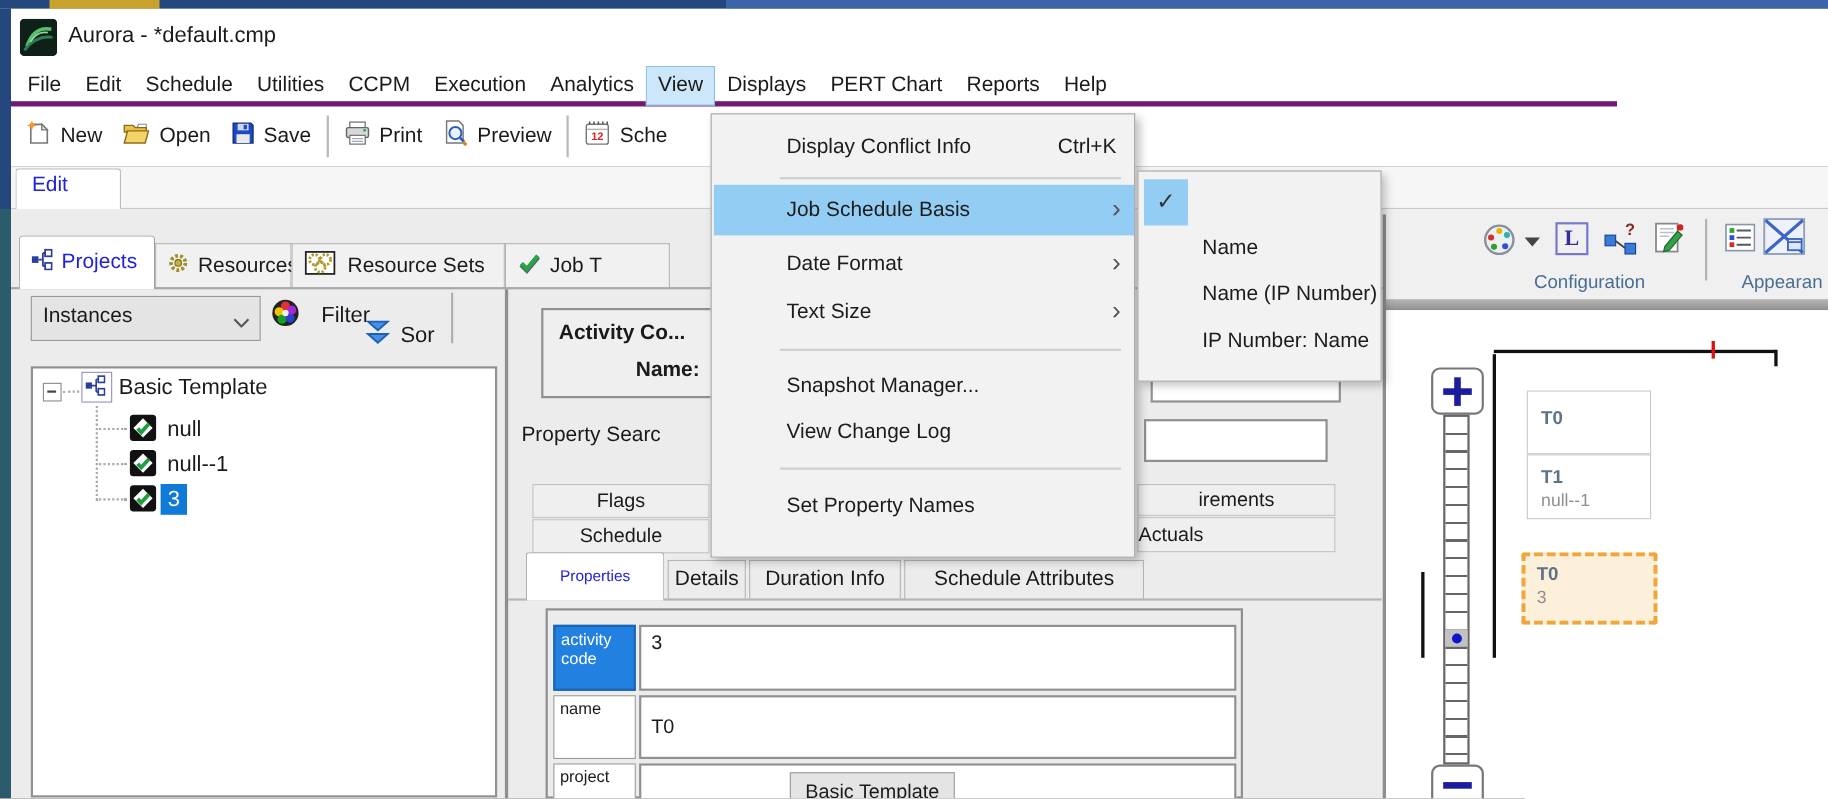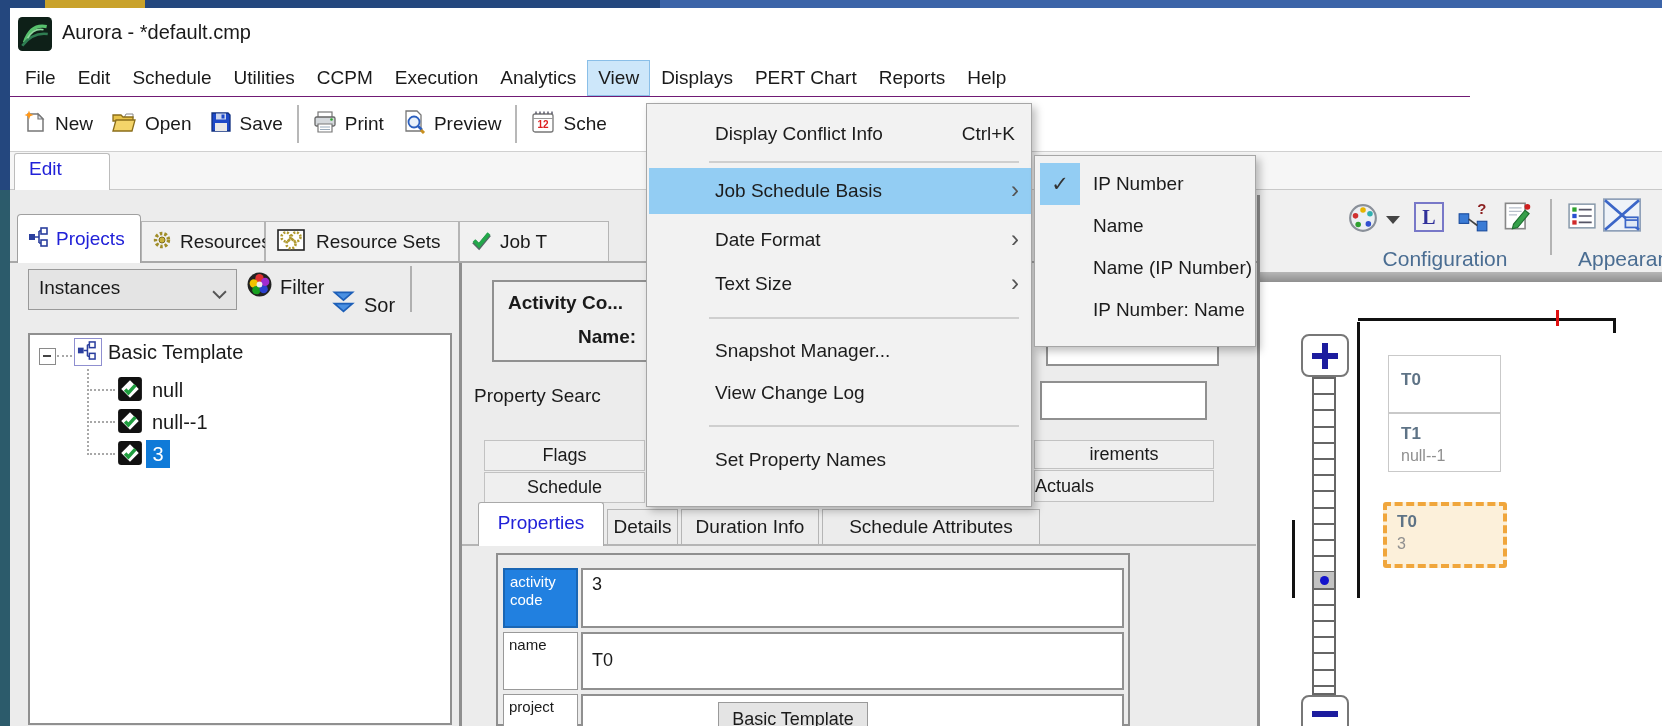--- a/index.html
+++ b/index.html
@@ -21,21 +21,21 @@
   .mi{position:absolute;left:0;width:100%;font-size:19px;color:#1c1c1c;box-sizing:border-box}
   .mi .lbl{position:absolute;left:68px;top:0}
   .msep{position:absolute;left:62px;width:310px;height:1.5px;background:#cfcfcf}
   .arr{position:absolute;right:12px;top:0;font-size:24px;color:#555}
   .dotv{border-left:2px dotted #a8a8a8}
   .doth{border-top:2px dotted #a8a8a8}
   .ttxt{font-size:20px;white-space:nowrap}
   .ladplus{background:#1c1c9e}
   .ntitle{font-size:17px;font-weight:bold;color:#5e7386}
   .nsub{font-size:16px;color:#8f8f8f}
-  .glabel{font-size:21px;color:#4a6d92;text-align:center;white-space:nowrap}
+  .glabel{font-size:17px;color:#4a6d92;text-align:center;white-space:nowrap}
 </style>
 </head>
 <body>
 
 <div class="scr">
 
   <div class="a" style="left:0;top:0;width:1662px;height:8px;background:#24477e"></div>
   <div class="a" style="left:660px;top:0;width:1002px;height:8px;background:#3c64a8"></div>
   <div class="a" style="left:45px;top:0;width:100px;height:8px;background:#c9a22b"></div>
   <div class="a" style="left:0;top:8px;width:10px;height:182px;background:#24477e"></div>
@@ -46,21 +46,21 @@
       <svg width="34" height="34" viewBox="0 0 32 32">
           <rect width="32" height="32" rx="4" fill="#0e2018"></rect>
           <path d="M6 24 Q12 6 27 9" stroke="#57c06d" stroke-width="3" fill="none"></path>
           <path d="M4 27 Q14 14 28 16" stroke="#2f7d52" stroke-width="2.5" fill="none"></path>
           <path d="M9 20 Q15 10 24 12" stroke="#8fd99f" stroke-width="1.5" fill="none"></path>
         </svg>
     </span>
     <span class="a" style="left:52px;top:13px;font-size:20px">Aurora - *default.cmp</span>
   </div>
 
-  <div class="a" style="left:10px;top:60px;width:1460px;height:37px;background:#fff;border-bottom:1px solid #701a75;white-space:nowrap;padding-left:4px;box-sizing:border-box">
+  <div class="a" style="left:10px;top:60px;width:1460px;height:37px;background:#fff;border-bottom:5px solid #701a75;white-space:nowrap;padding-left:4px;box-sizing:border-box">
     <span class="mbi">File</span><span class="mbi">Edit</span><span class="mbi">Schedule</span><span class="mbi">Utilities</span><span class="mbi">CCPM</span><span class="mbi">Execution</span><span class="mbi">Analytics</span><span class="mbi hl">View</span><span class="mbi">Displays</span><span class="mbi">PERT Chart</span><span class="mbi">Reports</span><span class="mbi">Help</span>
   </div>
 
   <div class="a" style="left:10px;top:97px;width:1652px;height:55px;background:#fff;border-bottom:1px solid #d0d0d0;display:flex;align-items:center;padding-left:4px;box-sizing:border-box">
     <div class="tbb">
       <span><svg width="24" height="24" viewBox="0 0 24 24">
             <path d="M5 4 h10 l5 5 v12 H5z" fill="#fff" stroke="#777" stroke-width="1.5"></path>
             <path d="M15 4 l5 5 h-5z" fill="#dde3ef" stroke="#777" stroke-width="1.2"></path>
             <path d="M6 0.5 L7.2 3.8 L10.5 5 L7.2 6.2 L6 9.5 L4.8 6.2 L1.5 5 L4.8 3.8 z" fill="#ff9718"></path>
           </svg></span>
@@ -155,21 +155,21 @@
     <span>Job T</span>
   </div>
   <div class="a" style="left:10px;top:261px;width:1248px;height:1.5px;background:#a8a8a8"></div>
 
   <div class="a" style="left:28px;top:269px;width:209px;height:41px;background:#e4e4e4;border:1.5px solid #999;box-sizing:border-box">
     <span style="position:absolute;left:10px;top:7px;font-size:19px">Instances</span>
     <span style="position:absolute;right:9px;top:15px"><svg width="15" height="9" viewBox="0 0 14 8">
           <path d="M1 1 L7 7 L13 1" stroke="#555" stroke-width="1.8" fill="none"></path>
         </svg></span>
   </div>
-  <div class="a" style="left:246px;top:271px;display:flex;align-items:center;gap:7px;font-size:20px">
+  <div class="a" style="left:246px;top:271px;display:flex;align-items:center;gap:19px;font-size:20px">
     <span><svg width="27" height="27" viewBox="0 0 26 26">
           <circle cx="13" cy="13" r="11.5" fill="#222"></circle>
           <circle cx="13" cy="7" r="4" fill="#e03030"></circle>
           <circle cx="7.5" cy="12" r="4" fill="#f2c200"></circle>
           <circle cx="10" cy="18.5" r="4" fill="#17a01f"></circle>
           <circle cx="17" cy="17.5" r="4" fill="#2b3fd0"></circle>
           <circle cx="18.5" cy="10.5" r="4" fill="#9f2bd0"></circle>
           <circle cx="13" cy="13" r="2.8" fill="#eee"></circle>
         </svg></span>
     <span>Filter</span>
@@ -241,21 +241,21 @@
       <span>irements</span>
     </div>
   <div class="hdrc a" style="left:484px;top:472px;width:161px;height:31px">
       <span>Schedule</span>
     </div>
   <div class="hdrc a" style="left:1034px;top:470px;width:180px;height:32px;justify-content:flex-start;padding-right:20px">
       <span>Actuals</span>
     </div>
 
   <div class="a" style="left:478px;top:502px;width:126px;height:44px;background:#fff;border:1.5px solid #a9a9a9;border-bottom:none;border-radius:3px 3px 0 0;box-sizing:border-box;z-index:2;text-align:center">
-    <span class="blue" style="font-size:19px;line-height:40px">Properties</span>
+    <span class="blue" style="font-size:14px;line-height:40px">Properties</span>
   </div>
   <div class="a" style="left:607px;top:509px;width:71px;height:35px;border:1px solid #b5b5b5;border-bottom:none;box-sizing:border-box;text-align:center">
     <span style="font-size:19px;line-height:33px">Details</span>
   </div>
   <div class="a" style="left:681px;top:509px;width:138px;height:35px;border:1px solid #b5b5b5;border-bottom:none;box-sizing:border-box;text-align:center">
     <span style="font-size:19px;line-height:33px">Duration Info</span>
   </div>
   <div class="a" style="left:822px;top:509px;width:218px;height:35px;border:1px solid #b5b5b5;border-bottom:none;box-sizing:border-box;text-align:center">
     <span style="font-size:19px;line-height:33px">Schedule Attributes</span>
   </div>
@@ -377,23 +377,20 @@
     <div class="msep" style="top:321px"></div>
     <div class="mi" style="top:334px;height:44px;line-height:44px">
       <span class="lbl">Set Property Names</span>
     </div>
   </div>
 
   <div class="menu a" style="left:1034px;top:155px;width:222px;height:192px;z-index:11">
     <div style="position:absolute;left:5px;top:7px;width:40px;height:42px;background:#93cdf3;text-align:center">
       <span style="font-size:21px;line-height:42px;color:#333">✓</span>
     </div>
-    <div class="mi" style="top:7px;height:42px;line-height:42px">
-      <span class="lbl" style="left:58px">IP Number</span>
-    </div>
     <div class="mi" style="top:49px;height:42px;line-height:42px">
       <span class="lbl" style="left:58px">Name</span>
     </div>
     <div class="mi" style="top:91px;height:42px;line-height:42px">
       <span class="lbl" style="left:58px">Name (IP Number)</span>
     </div>
     <div class="mi" style="top:133px;height:42px;line-height:42px">
       <span class="lbl" style="left:58px">IP Number: Name</span>
     </div>
   </div>

